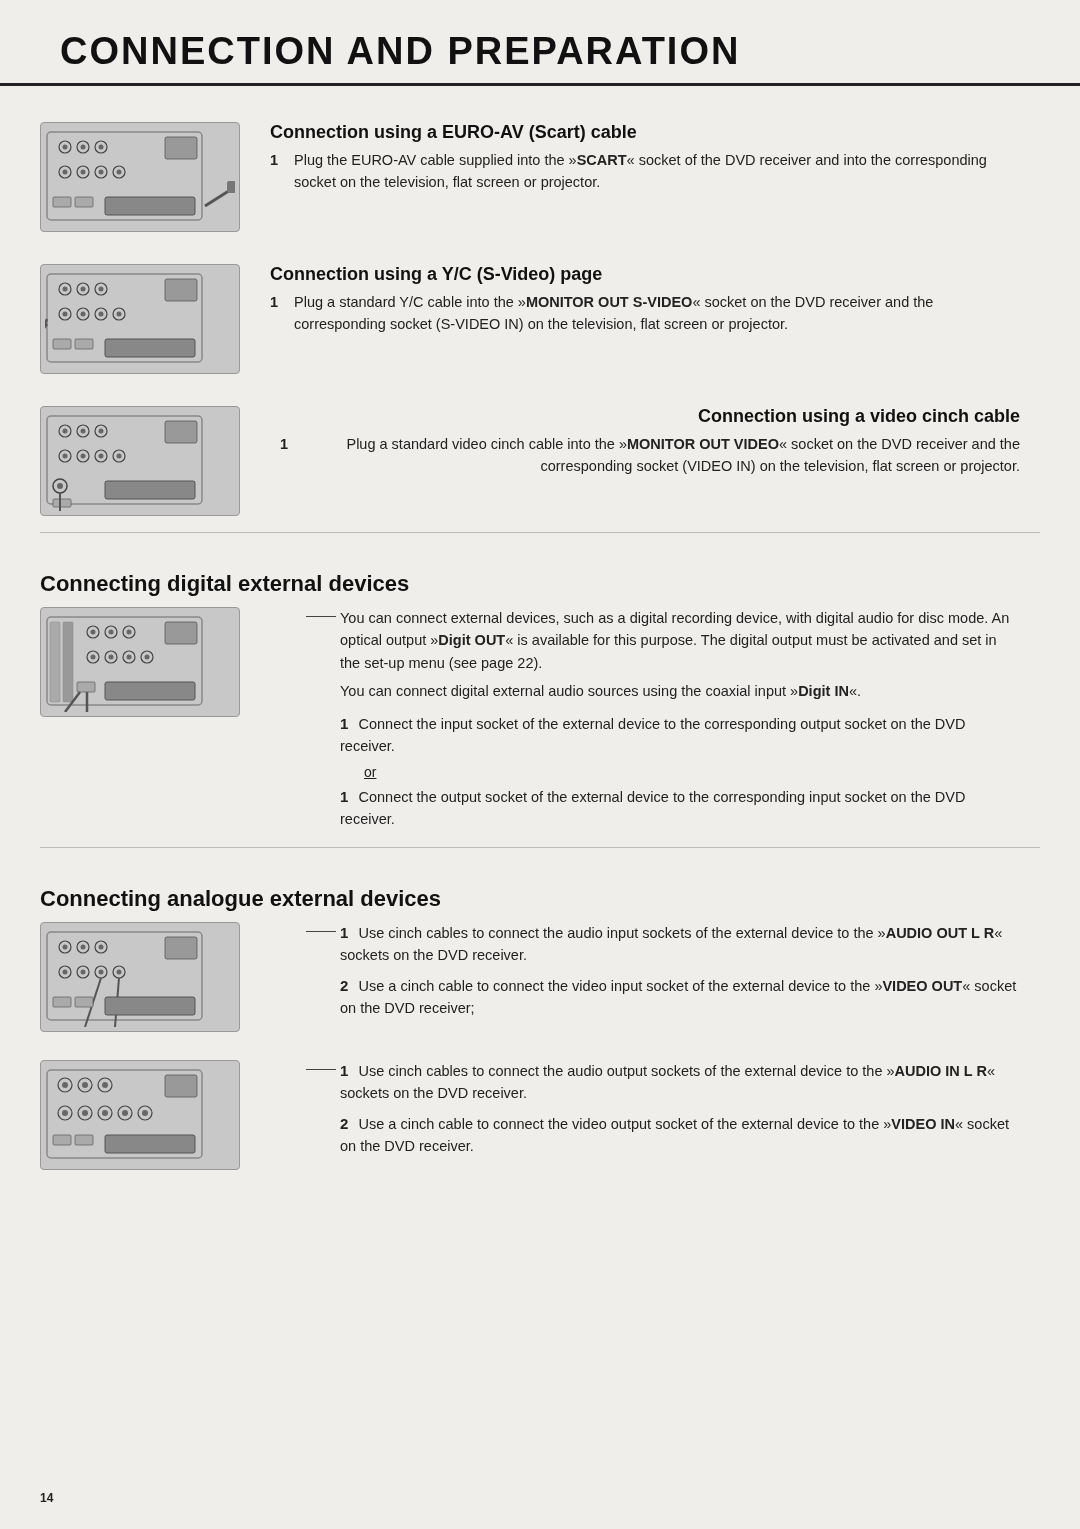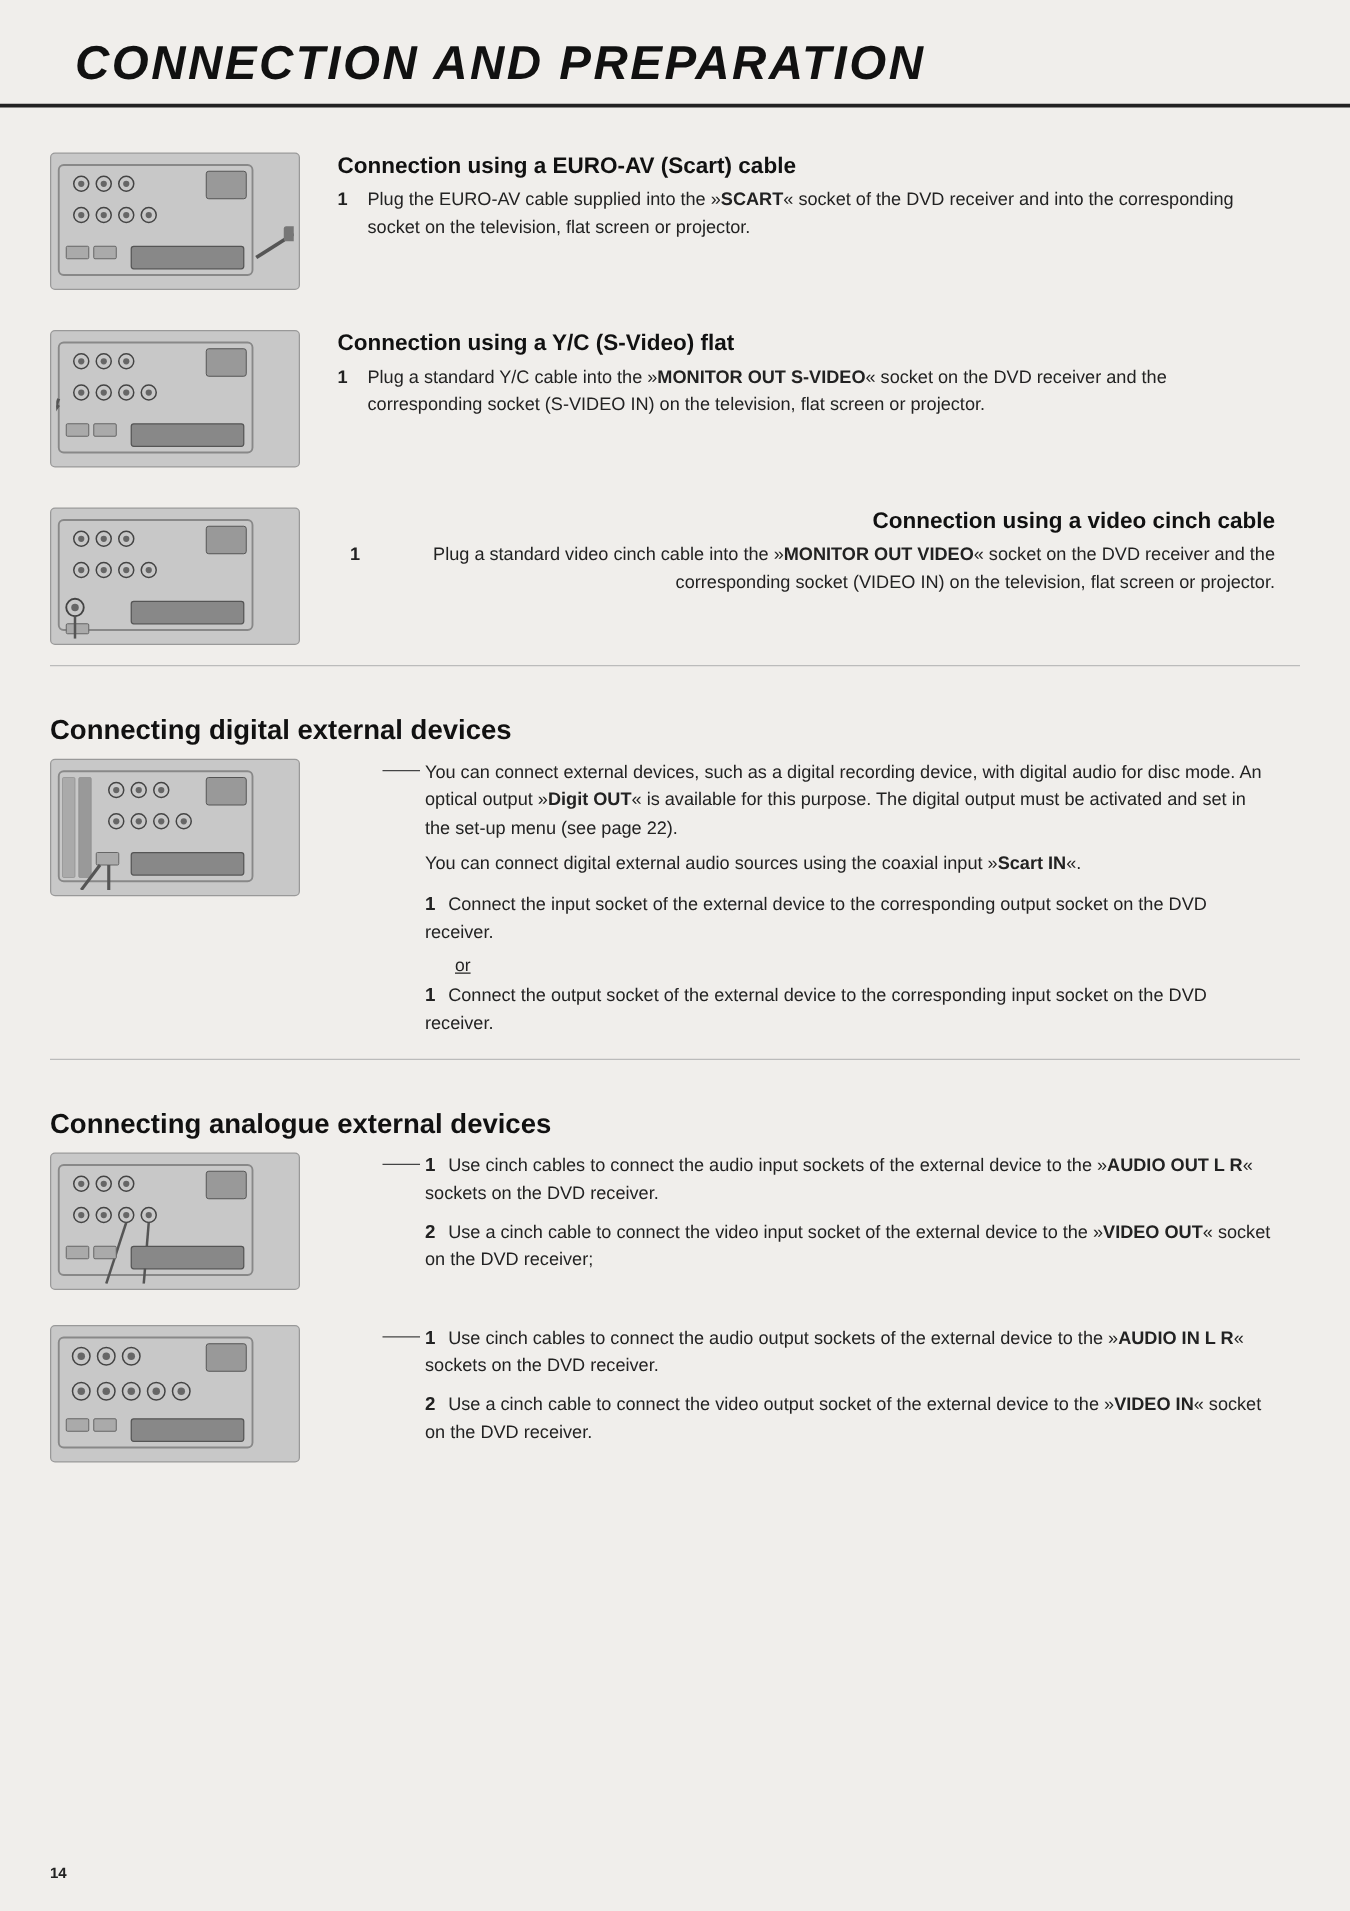--- a/index.html
+++ b/index.html
@@ -29,21 +29,20 @@
       display: flex;
       align-items: flex-end;
       justify-content: space-between;
     }
     .header-title {
       font-size: 38px;
       font-weight: 900;
       letter-spacing: 2px;
       color: #111;
       text-transform: uppercase;
-      font-style: italic;
     }
 
     
     .content {
       display: flex;
       flex-direction: column;
       padding: 0 0 30px 0;
     }
 
     
@@ -252,21 +251,21 @@
           <circle cx="-5" cy="85" r="5" fill="#777"></circle>
           <rect x="8" y="70" width="18" height="10" rx="1" fill="#aaa" stroke="#666" stroke-width="0.8"></rect>
           <rect x="30" y="70" width="18" height="10" rx="1" fill="#aaa" stroke="#666" stroke-width="0.8"></rect>
 
           <line x1="2" y1="50" x2="-15" y2="90" stroke="#555" stroke-width="2.5"></line>
           <circle cx="-15" cy="92" r="5" fill="#666" stroke="#444" stroke-width="1"></circle>
         </svg>
       </div>
       <div class="section-text">
         <div class="section-title">
-          Connection using a Y/C (S-Video) flat
+          Connection using a Y/C (S-Video) page
         </div>
         <div class="section-body">
           <div class="step">
             <span class="step-num">1</span>
             <span>Plug a standard Y/C cable into the »<strong>MONITOR OUT S-VIDEO</strong>« socket on the DVD receiver and the corresponding socket (S-VIDEO IN) on the television, flat screen or projector.</span>
           </div>
         </div>
       </div>
     </div>
 
@@ -342,21 +341,21 @@
 
             <line x1="35" y1="80" x2="20" y2="100" stroke="#555" stroke-width="2.5"></line>
             <line x1="42" y1="80" x2="42" y2="100" stroke="#555" stroke-width="2.5"></line>
           </svg>
         </div>
         <div class="big-section-text">
           <div class="connector-line">
             <div class="dashed-line"></div>
             <div>
               <p style="font-size:14.5px;line-height:1.55;margin-bottom:6px;">You can connect external devices, such as a digital recording device, with digital audio for disc mode. An optical output »<strong>Digit OUT</strong>« is available for this purpose. The digital output must be activated and set in the set-up menu (see page 22).</p>
-              <p style="font-size:14.5px;line-height:1.55;margin-bottom:10px;">You can connect digital external audio sources using the coaxial input »<strong>Scart IN</strong>«.</p>
+              <p style="font-size:14.5px;line-height:1.55;margin-bottom:10px;">You can connect digital external audio sources using the coaxial input »<strong>Digit IN</strong>«.</p>
               <div class="step">
                 <span class="step-num">1</span>
                 <span style="font-size:14.5px;line-height:1.55;">Connect the input socket of the external device to the corresponding output socket on the DVD receiver.</span>
               </div>
               <span class="or-text">or</span>
               <div class="step">
                 <span class="step-num">1</span>
                 <span style="font-size:14.5px;line-height:1.55;">Connect the output socket of the external device to the corresponding input socket on the DVD receiver.</span>
               </div>
             </div>

